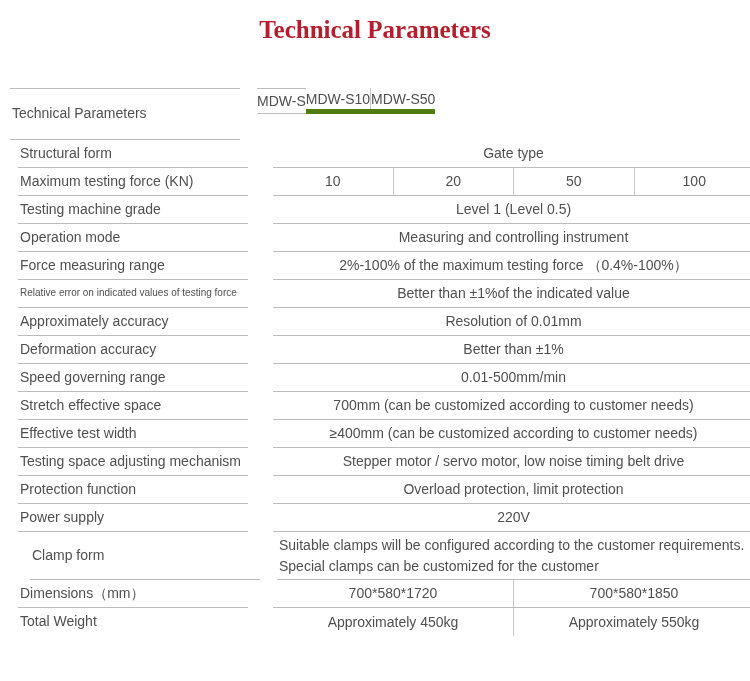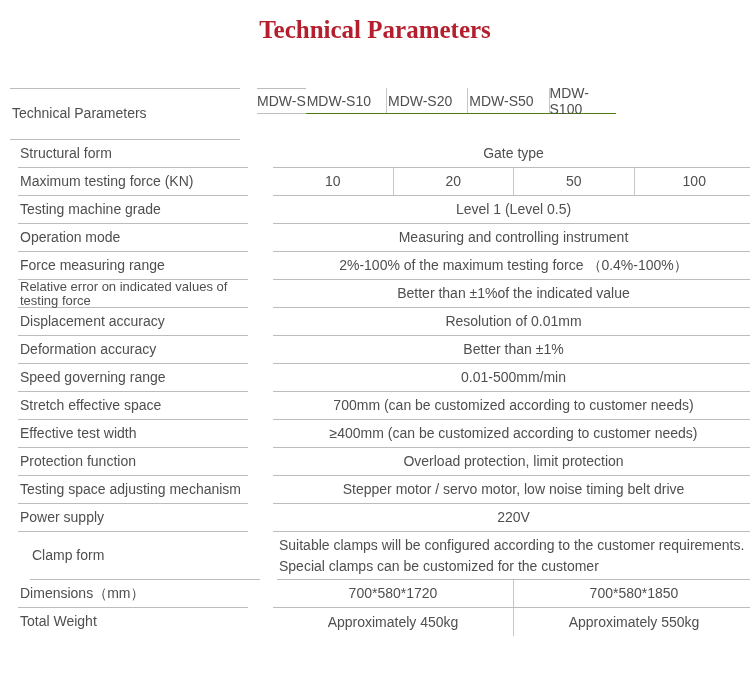--- a/index.html
+++ b/index.html
@@ -47,37 +47,37 @@
   
   .header-row { height: 52px; }
   .header-label {
     height: 52px;
   }
   .header-right { width: 481px; flex: 0 0 481px; display: flex; }
   .series-cell {
     height: 26px; border-top: 1px solid #bcbcbc; border-bottom: 1px solid #bcbcbc;
     display: flex; align-items: center; justify-content: center;
   }
-  .models-row { height: 26px; display: flex; border-bottom: 1px solid #4d7c0f; gap: 14px; }
+  .models-row { height: 26px; display: flex; border-bottom: 5px solid #4d7c0f; }
   .model-cell {
     flex: 1 1 0; display: flex; align-items: center; justify-content: center;
   }
   .model-cell + .model-cell { border-left: 1px solid #c6c6c6; }
 
   
   .quad { padding: 0; }
   .quad .q-cell { flex: 1 1 0; height: 100%; display: flex; align-items: center; justify-content: center; }
   .quad .q-cell + .q-cell { border-left: 1px solid #c6c6c6; }
 
   
   .duo { padding: 0; }
   .duo .d-cell { flex: 1 1 0; height: 100%; display: flex; align-items: center; justify-content: center; }
   .duo .d-cell + .d-cell { border-left: 1px solid #c6c6c6; }
 
-  .small-label { font-size: 13px; line-height: 1.05; }
+  .small-label { font-size: 10px; line-height: 1.05; }
 
   
   .row-clamp { height: 48px; }
   .row-clamp .label-col { height: 48px; margin-left: 20px; }
   .row-clamp .value-col {
     height: 48px; flex-direction: column; align-items: flex-start;
     justify-content: center; text-align: left; padding-left: 2px; line-height: 1.45;
   }
 
   .row-last .label-col, .row-last .value-col { border-bottom: none; }
@@ -91,23 +91,21 @@
 
   <div class="spec-table">
 
     <div class="row header-row">
       <div class="label-col header-label border-top">Technical Parameters</div>
       <div class="gap-col"></div>
       <div class="header-right">
         <div class="series-cell">MDW-S</div>
         <div class="models-row">
           <div class="model-cell">MDW-S10</div>
-          <div class="model-cell">MDW-S20</div>
           <div class="model-cell">MDW-S50</div>
-          <div class="model-cell">MDW-S100</div>
         </div>
       </div>
     </div>
 
     <div class="row row-std">
       <div class="label-col">Structural form</div>
       <div class="gap-col"></div>
       <div class="value-col">Gate type</div>
     </div>
 
@@ -140,21 +138,21 @@
       <div class="value-col">2%-100% of the maximum testing force （0.4%-100%）</div>
     </div>
 
     <div class="row row-std">
       <div class="label-col small-label">Relative error on indicated values of testing force</div>
       <div class="gap-col"></div>
       <div class="value-col">Better than ±1%of the indicated value</div>
     </div>
 
     <div class="row row-std">
-      <div class="label-col">Displacement accuracy</div>
+      <div class="label-col">Approximately accuracy</div>
       <div class="gap-col"></div>
       <div class="value-col">Resolution of 0.01mm</div>
     </div>
 
     <div class="row row-std">
       <div class="label-col">Deformation accuracy</div>
       <div class="gap-col"></div>
       <div class="value-col">Better than ±1%</div>
     </div>
 
@@ -170,29 +168,29 @@
       <div class="value-col">700mm (can be customized according to customer needs)</div>
     </div>
 
     <div class="row row-std">
       <div class="label-col">Effective test width</div>
       <div class="gap-col"></div>
       <div class="value-col">≥400mm (can be customized according to customer needs)</div>
     </div>
 
     <div class="row row-std">
+      <div class="label-col">Testing space adjusting mechanism</div>
+      <div class="gap-col"></div>
+      <div class="value-col">Stepper motor / servo motor, low noise timing belt drive</div>
+    </div>
+
+    <div class="row row-std">
       <div class="label-col">Protection function</div>
       <div class="gap-col"></div>
       <div class="value-col">Overload protection, limit protection</div>
-    </div>
-
-    <div class="row row-std">
-      <div class="label-col">Testing space adjusting mechanism</div>
-      <div class="gap-col"></div>
-      <div class="value-col">Stepper motor / servo motor, low noise timing belt drive</div>
     </div>
 
     <div class="row row-std">
       <div class="label-col">Power supply</div>
       <div class="gap-col"></div>
       <div class="value-col">220V</div>
     </div>
 
     <div class="row row-clamp">
       <div class="label-col">Clamp form</div>

